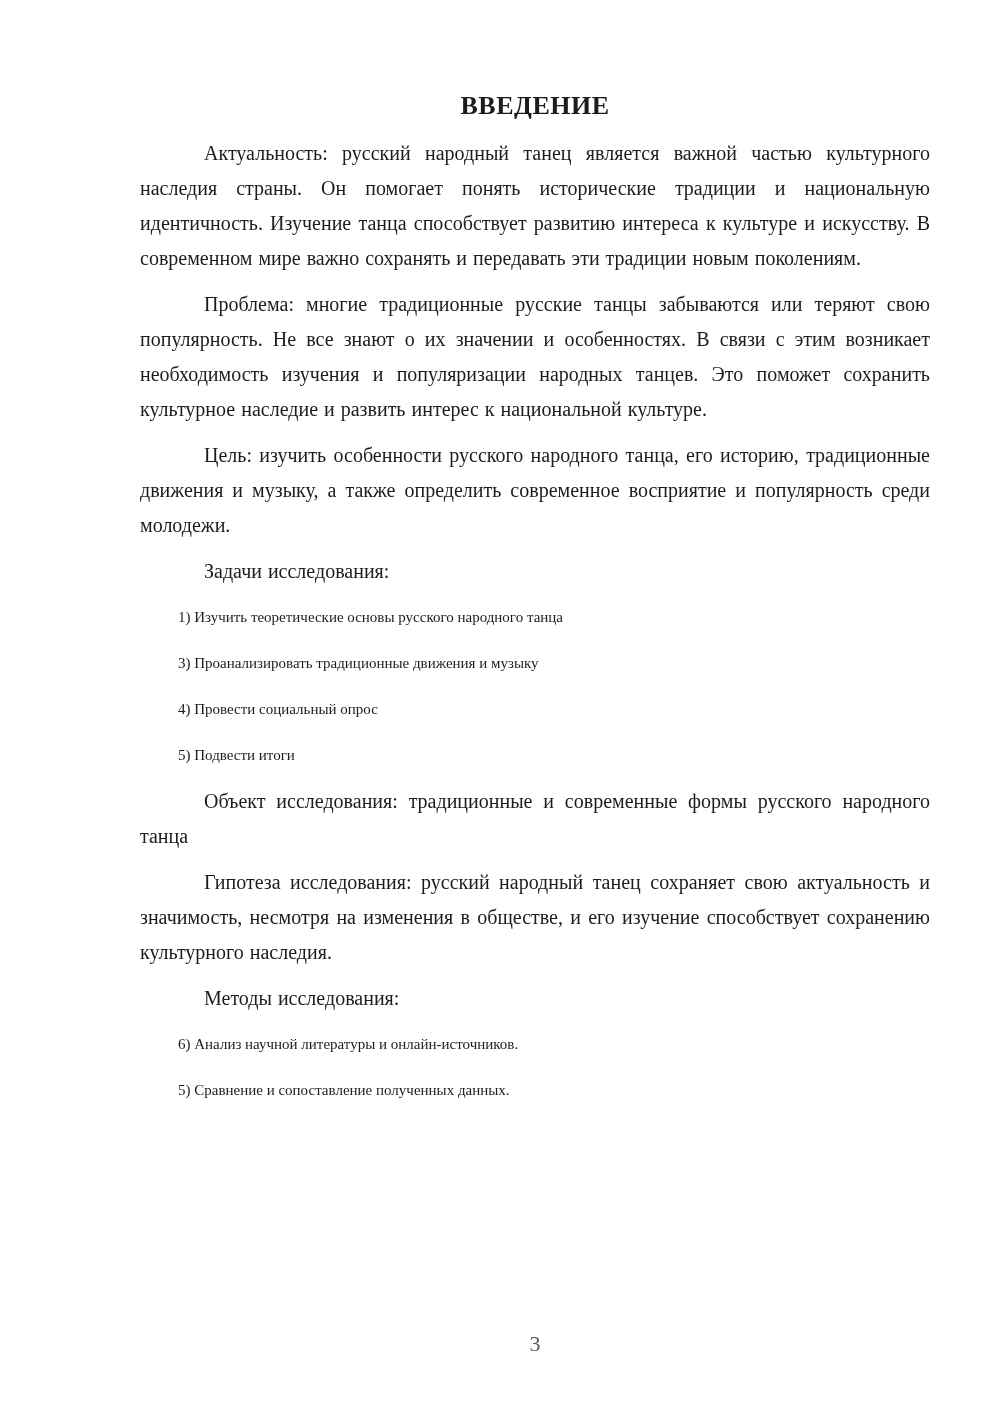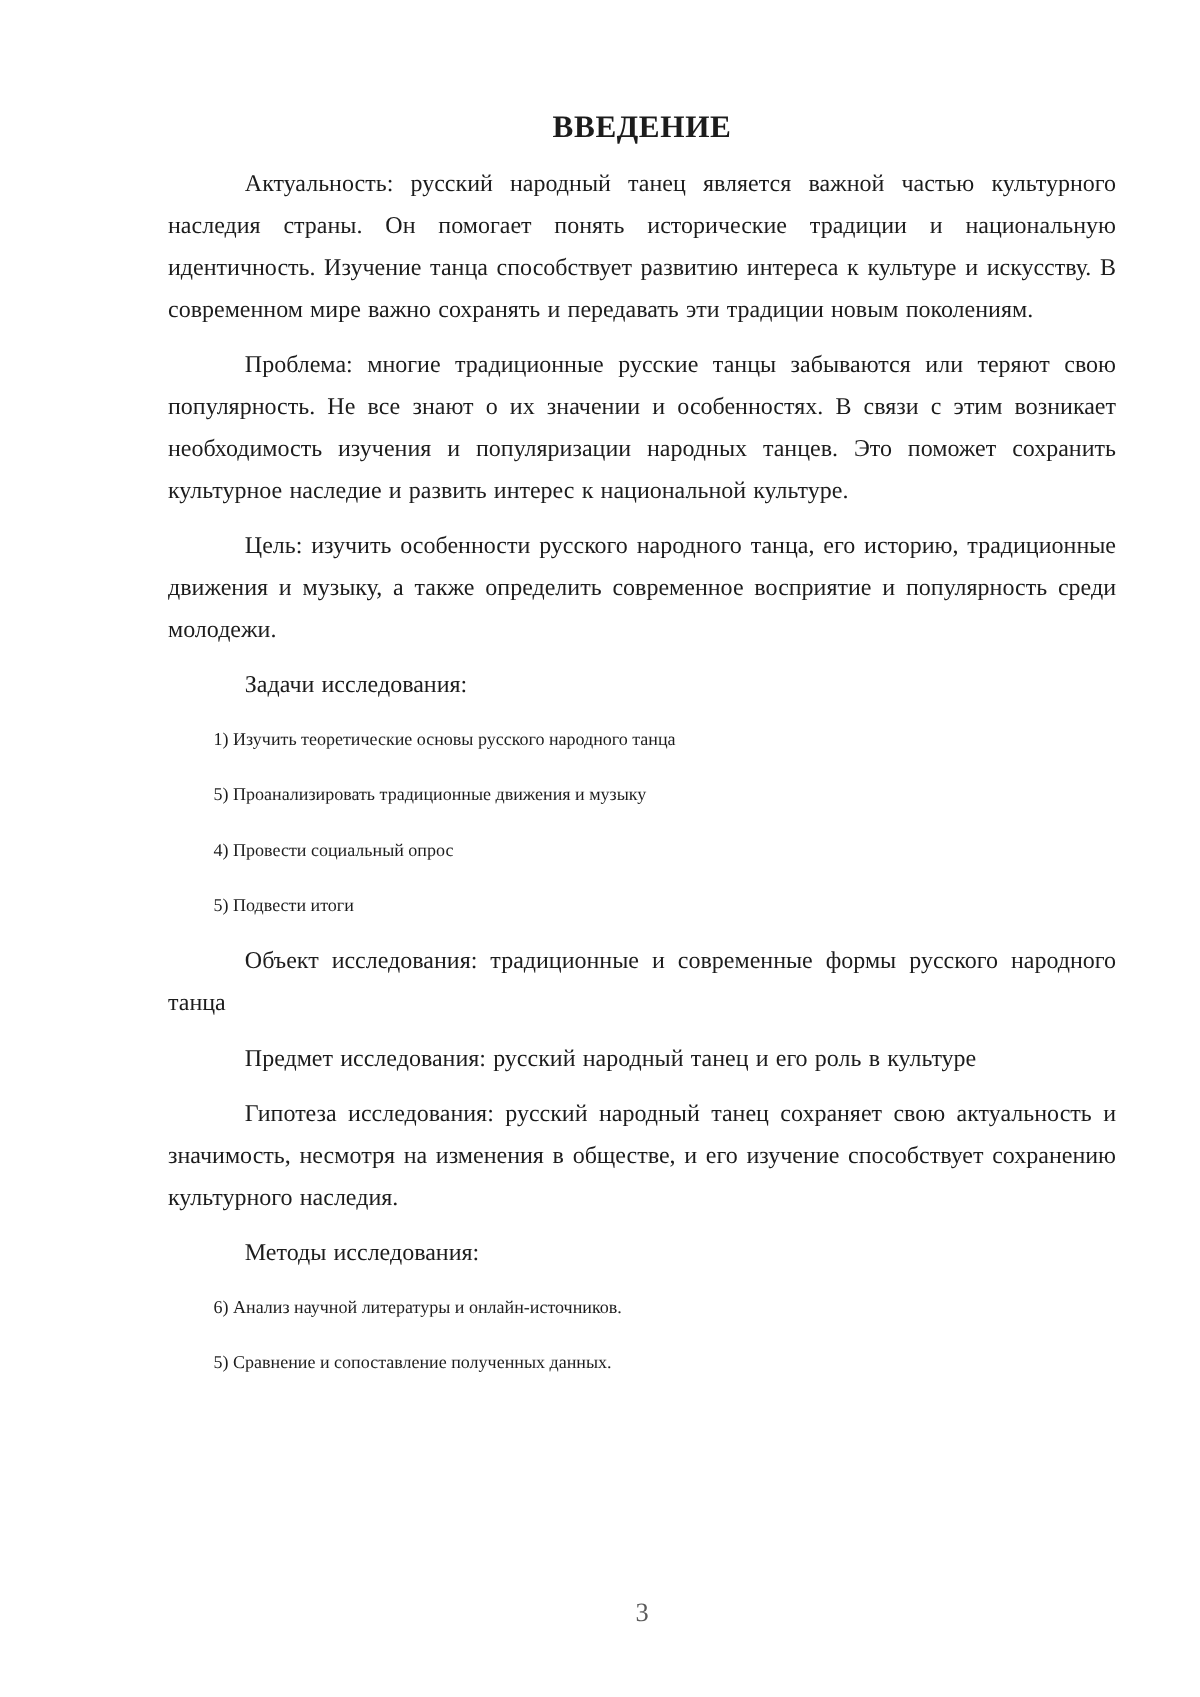--- a/index.html
+++ b/index.html
@@ -67,27 +67,26 @@
 
     <p class="body-par">Актуальность: русский народный танец является важной частью культурного наследия страны. Он помогает понять исторические традиции и национальную идентичность. Изучение танца способствует развитию интереса к культуре и искусству. В современном мире важно сохранять и передавать эти традиции новым поколениям.</p>
 
     <p class="body-par">Проблема: многие традиционные русские танцы забываются или теряют свою популярность. Не все знают о их значении и особенностях. В связи с этим возникает необходимость изучения и популяризации народных танцев. Это поможет сохранить культурное наследие и развить интерес к национальной культуре.</p>
 
     <p class="body-par">Цель: изучить особенности русского народного танца, его историю, традиционные движения и музыку, а также определить современное восприятие и популярность среди молодежи.</p>
 
     <p class="body-par">Задачи исследования:</p>
 
     <p class="list-par">1) Изучить теоретические основы русского народного танца</p>
-    <p class="list-par">5) Проанализировать традиционные движения и музыку</p>
+    <p class="list-par">3) Проанализировать традиционные движения и музыку</p>
     <p class="list-par">4) Провести социальный опрос</p>
     <p class="list-par">5) Подвести итоги</p>
 
     <p class="body-par">Объект исследования: традиционные и современные формы русского народного танца</p>
 
-    <p class="body-par">Предмет исследования: русский народный танец и его роль в культуре</p>
 
     <p class="body-par">Гипотеза исследования: русский народный танец сохраняет свою актуальность и значимость, несмотря на изменения в обществе, и его изучение способствует сохранению культурного наследия.</p>
 
     <p class="body-par">Методы исследования:</p>
 
     <p class="list-par">6) Анализ научной литературы и онлайн-источников.</p>
     <p class="list-par">5) Сравнение и сопоставление полученных данных.</p>
 
   </div>
 

